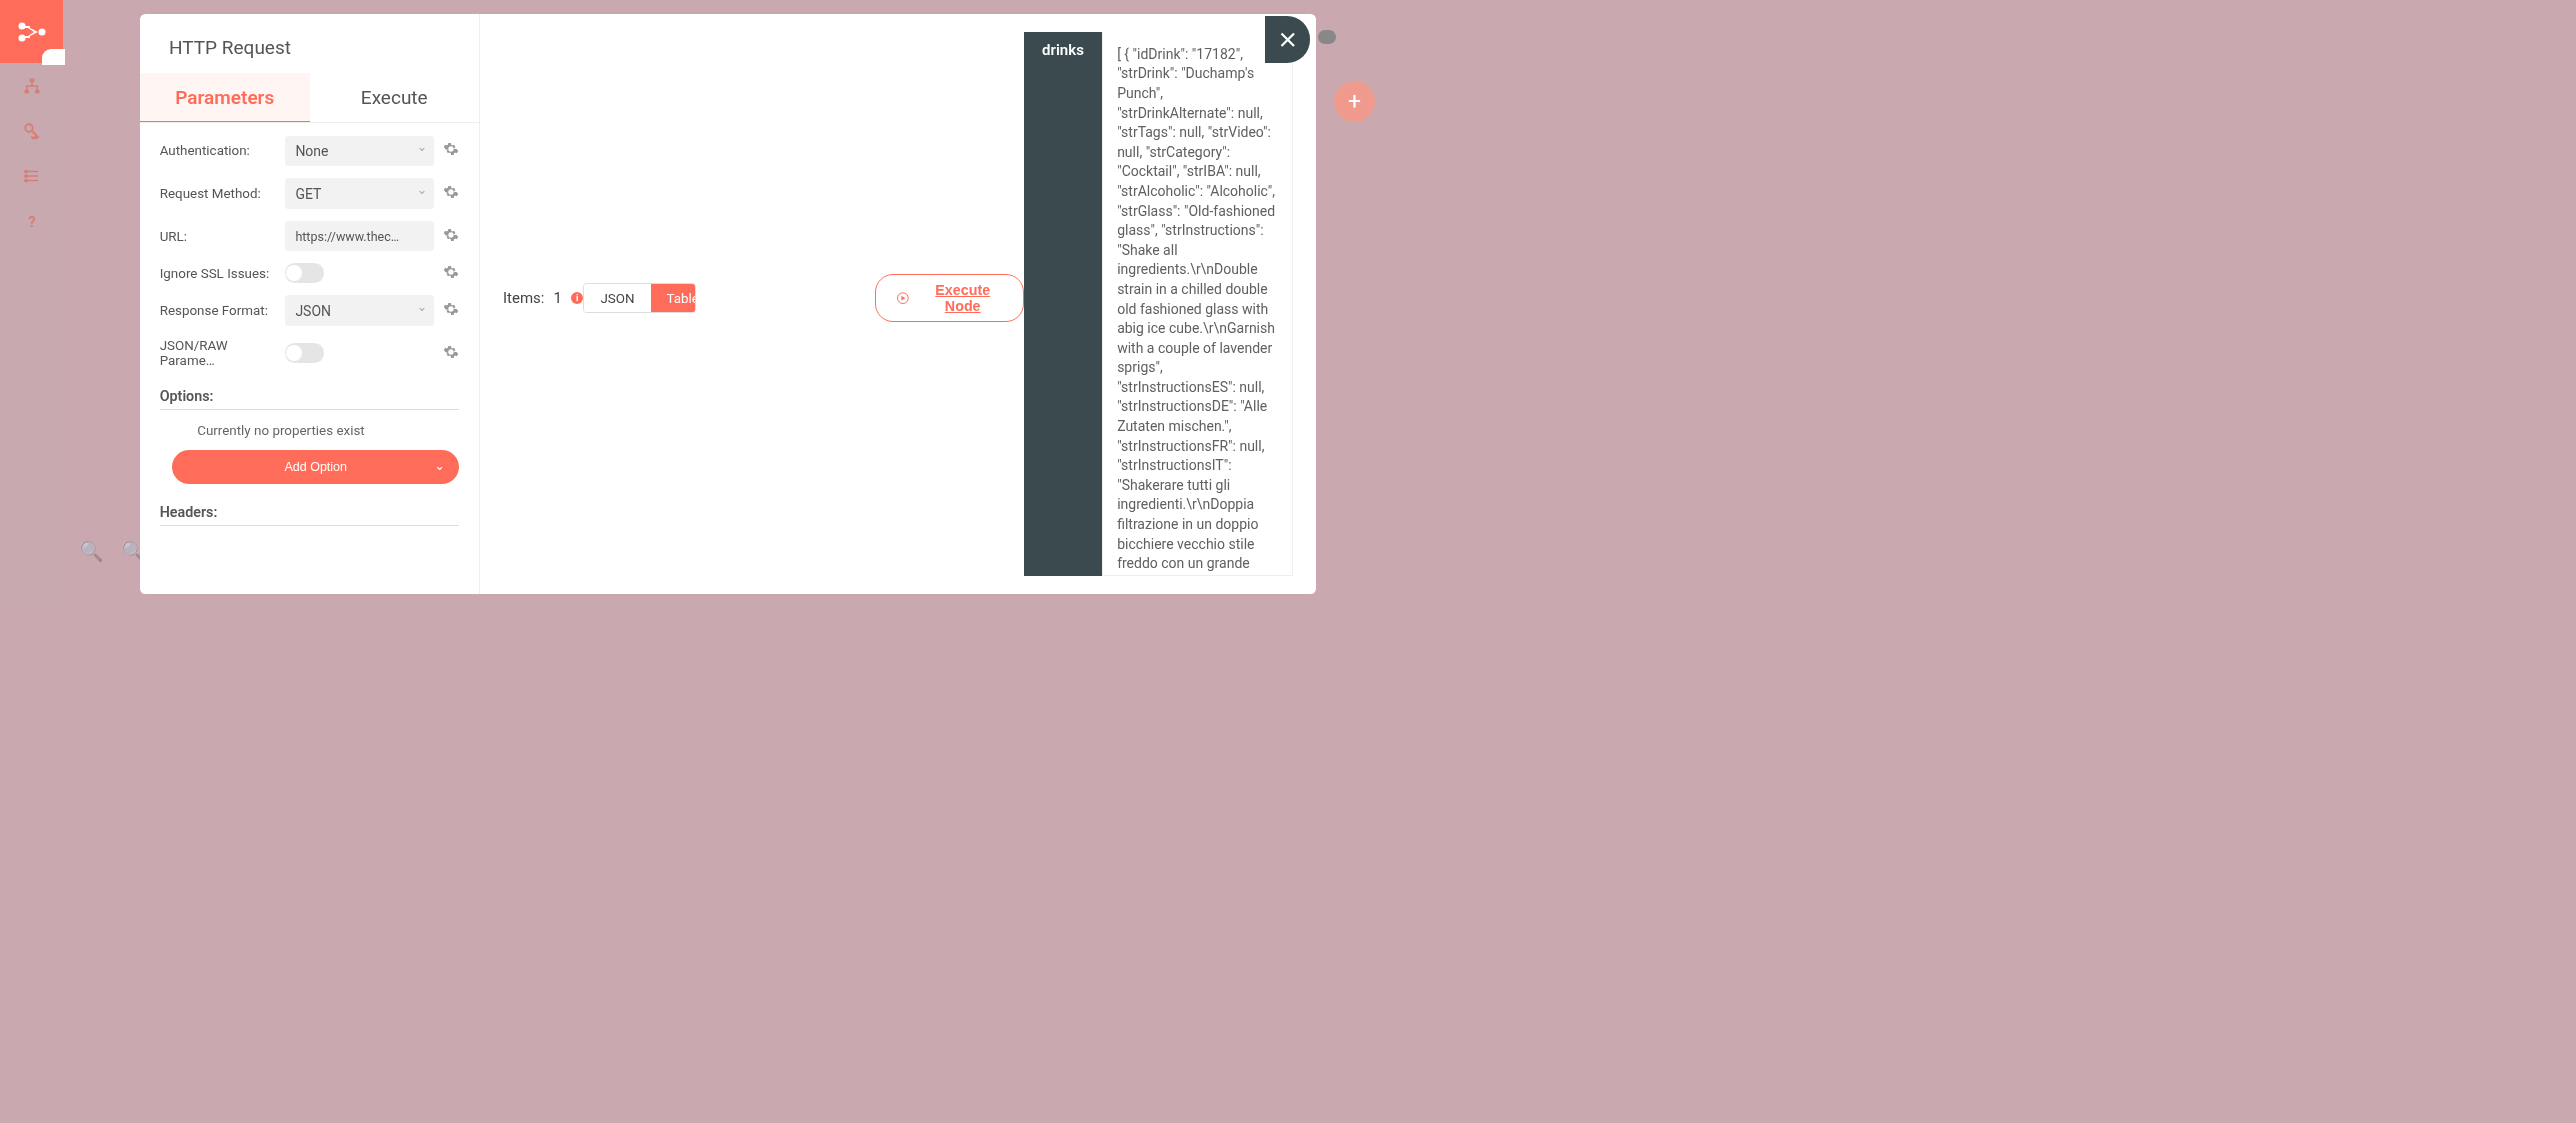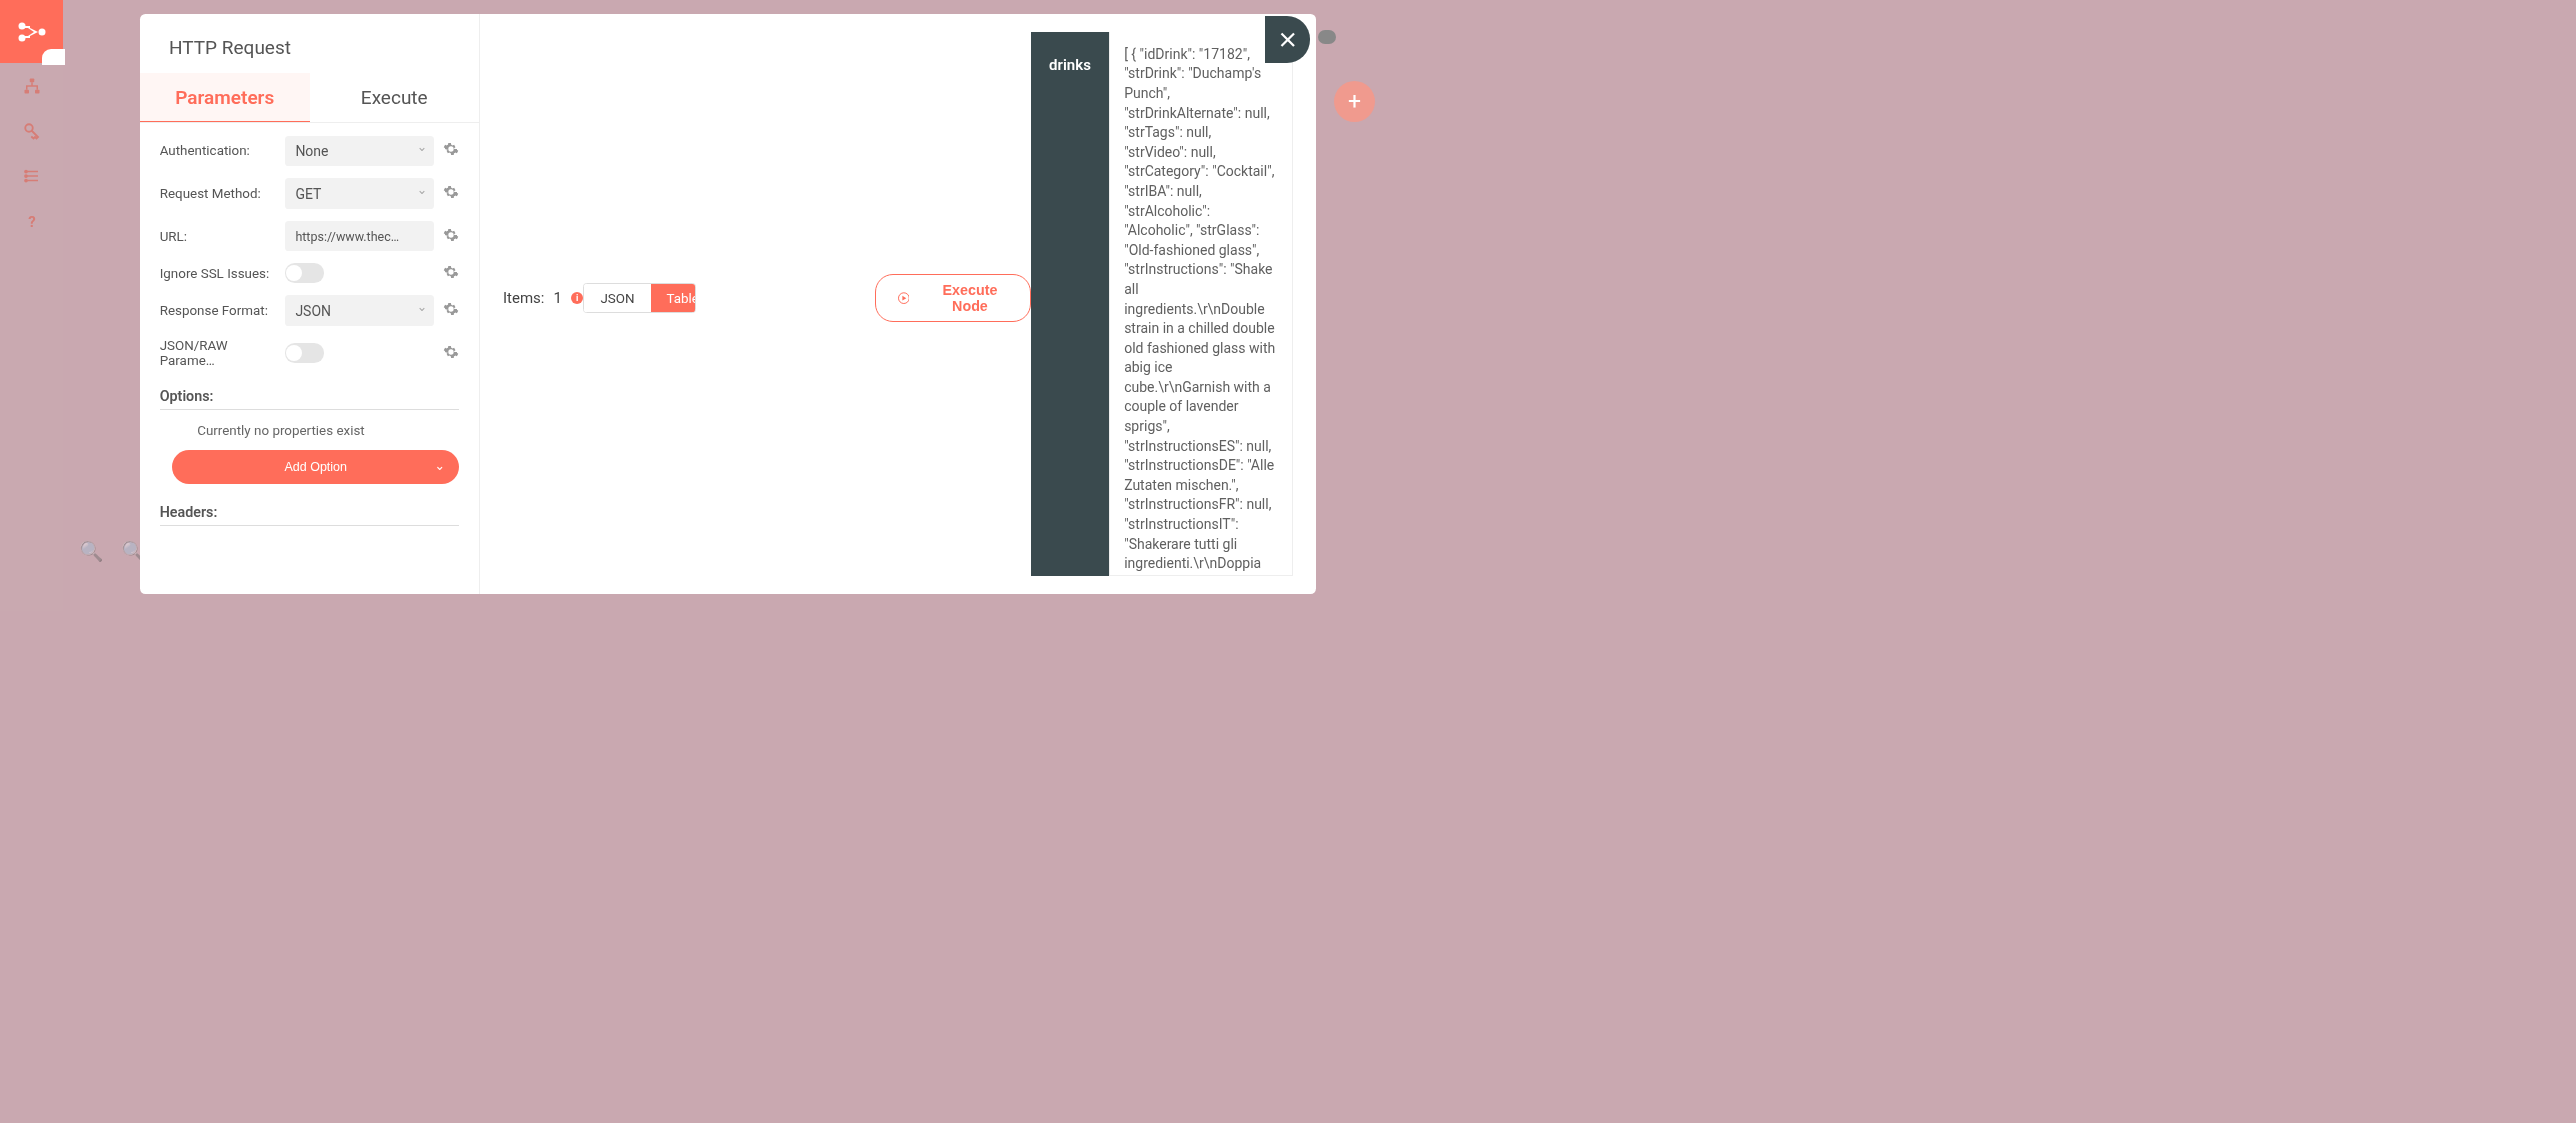--- a/index.html
+++ b/index.html
@@ -275,27 +275,28 @@
   border: 1.3px solid #ff6d5a;
   background: #fff;
   color: #ff6d5a;
   border-radius: 18px;
   padding: 7.2px 21.5px;
   font-size: 14.3px;
   font-weight: 600;
   cursor: pointer;
   display: flex;
   align-items: center;
-  gap: 22px;
+  gap: 15px;
+  text-decoration: underline;
 }
 .exec-btn svg { width: 14.3px; height: 14.3px; fill: #ff6d5a; }
 .table-head {
   background: #3a4a4e;
   color: #fff;
-  padding: 24px 18px;
+  padding: 9px 18px;
   font-size: 15px;
   font-weight: 600;
 }
 .table-body {
   border: 0.9px solid #eee;
   border-top: none;
   padding: 12.5px 14.3px;
   font-size: 14px;
   color: #606060;
   line-height: 1.4;

